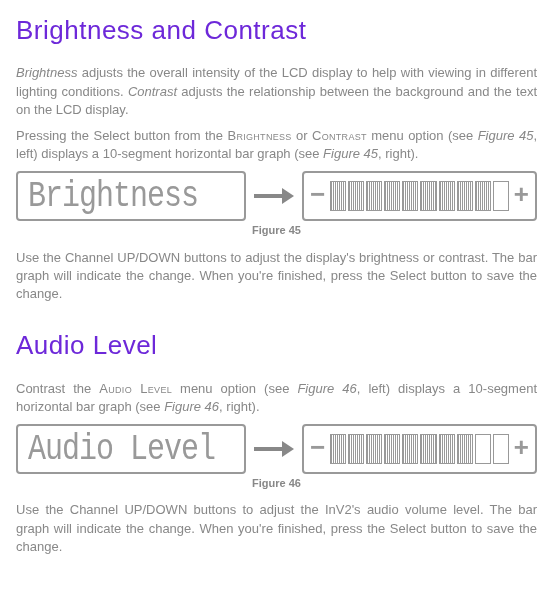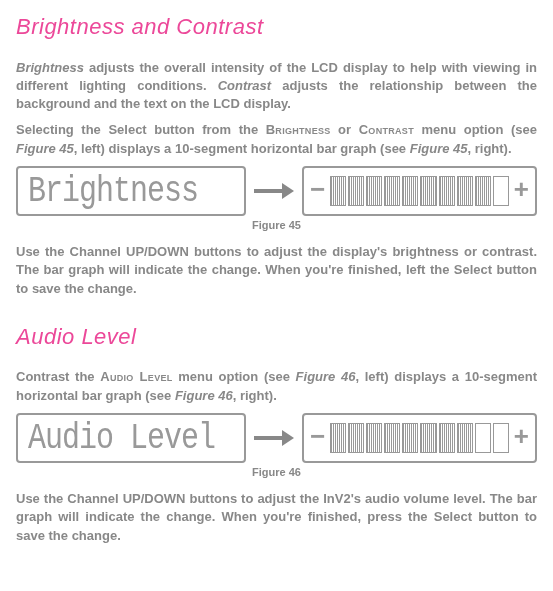--- a/index.html
+++ b/index.html
@@ -7,30 +7,28 @@
     padding: 12px 16px;
     font-family: Arial, Helvetica, sans-serif;
     color: #888;
     width: 553px;
     box-sizing: border-box;
     font-size: 13px;
     line-height: 1.4;
   }
   h2 {
     font-weight: normal;
-    font-size: 22px;
-    color: #ec4899;
+    font-size: 26px;
+    color: #6d28d9;
     margin: 0 0 16px 0;
     letter-spacing: 0.5px;
-    font-style: italic;
   }
   p {
     margin: 0 0 8px 0;
     text-align: justify;
-    font-weight: bold;
   }
   .italic { font-style: italic; }
   .smallcaps { font-variant: small-caps; letter-spacing: 0.3px; }
   .fig-row {
     display: flex;
     align-items: center;
     gap: 8px;
     margin: 8px 0 2px 0;
   }
   .lcd-box {
@@ -120,21 +118,21 @@
 </head>
 <body>
 
 <h2>Brightness and Contrast</h2>
 
 <p>
   <span class="italic">Brightness</span><span> adjusts the overall intensity of the LCD display to help with viewing in different lighting conditions. </span><span class="italic">Contrast</span><span> adjusts the relationship between the background and the text on the LCD display.</span>
 </p>
 
 <p>
-  <span>Selecting the Select button from the </span><span class="smallcaps">Brightness</span><span> or </span><span class="smallcaps">Contrast</span><span> menu option (see </span><span class="italic">Figure 45</span><span>, left) displays a 10-segment horizontal bar graph (see </span><span class="italic">Figure 45</span><span>, right).</span>
+  <span>Pressing the Select button from the </span><span class="smallcaps">Brightness</span><span> or </span><span class="smallcaps">Contrast</span><span> menu option (see </span><span class="italic">Figure 45</span><span>, left) displays a 10-segment horizontal bar graph (see </span><span class="italic">Figure 45</span><span>, right).</span>
 </p>
 
 <div class="fig-row">
   <div class="lcd-box">
     <span class="lcd-text">Brightness</span>
   </div>
   <div class="arrow">
     <svg width="40" height="18" viewBox="0 0 40 18">
       <line x1="0" y1="9" x2="28" y2="9" stroke="#888" stroke-width="4"></line>
       <polygon points="28,1 40,9 28,17" fill="#888"></polygon>
@@ -152,21 +150,21 @@
         <div class="seg filled"></div>
         <div class="seg filled"></div>
         <div class="seg filled"></div>
         <div class="seg"></div>
       </div>
     <span class="plus">+</span>
   </div>
 </div>
 <div class="fig-caption">Figure 45</div>
 
-<p>Use the Channel UP/DOWN buttons to adjust the display's brightness or contrast. The bar graph will indicate the change. When you're finished, left the Select button to save the change.</p>
+<p>Use the Channel UP/DOWN buttons to adjust the display's brightness or contrast. The bar graph will indicate the change. When you're finished, press the Select button to save the change.</p>
 
 <h2 style="margin-top:24px">Audio Level</h2>
 
 <p>
   <span>Contrast the </span><span class="smallcaps">Audio Level</span><span> menu option (see </span><span class="italic">Figure 46</span><span>, left) displays a 10-segment horizontal bar graph (see </span><span class="italic">Figure 46</span><span>, right).</span>
 </p>
 
 <div class="fig-row">
   <div class="lcd-box">
     <span class="lcd-text">Audio Level</span>

